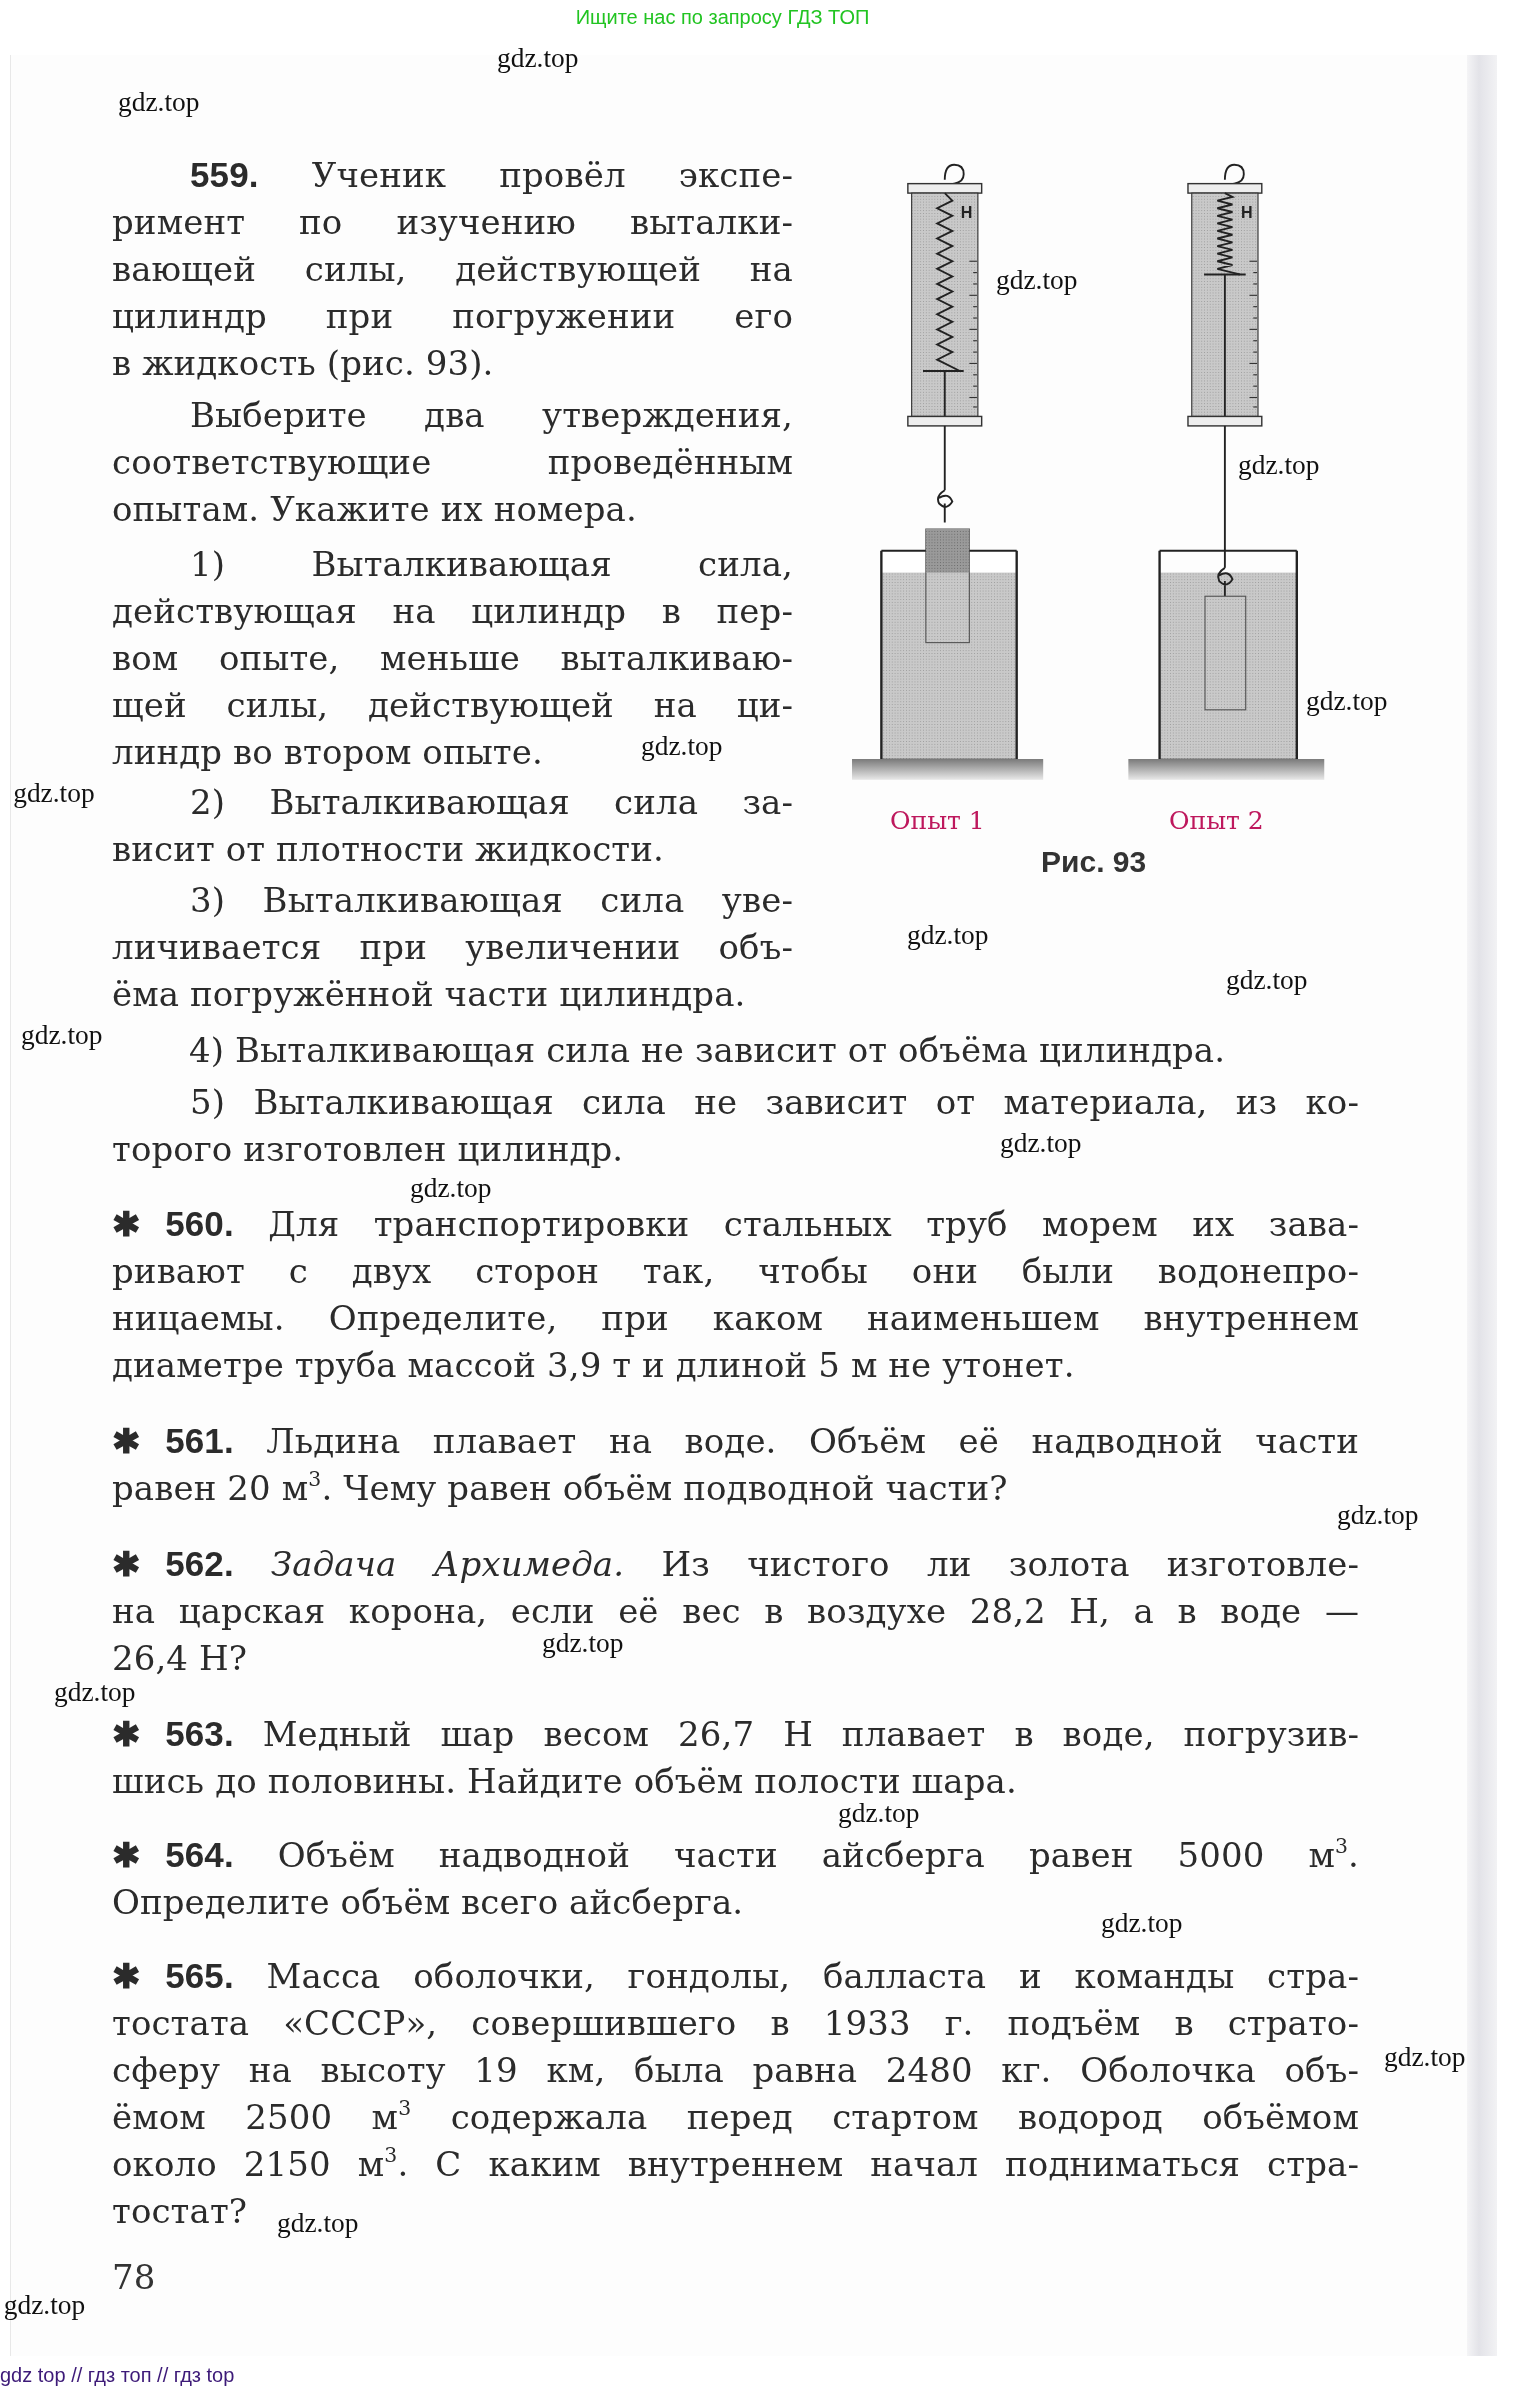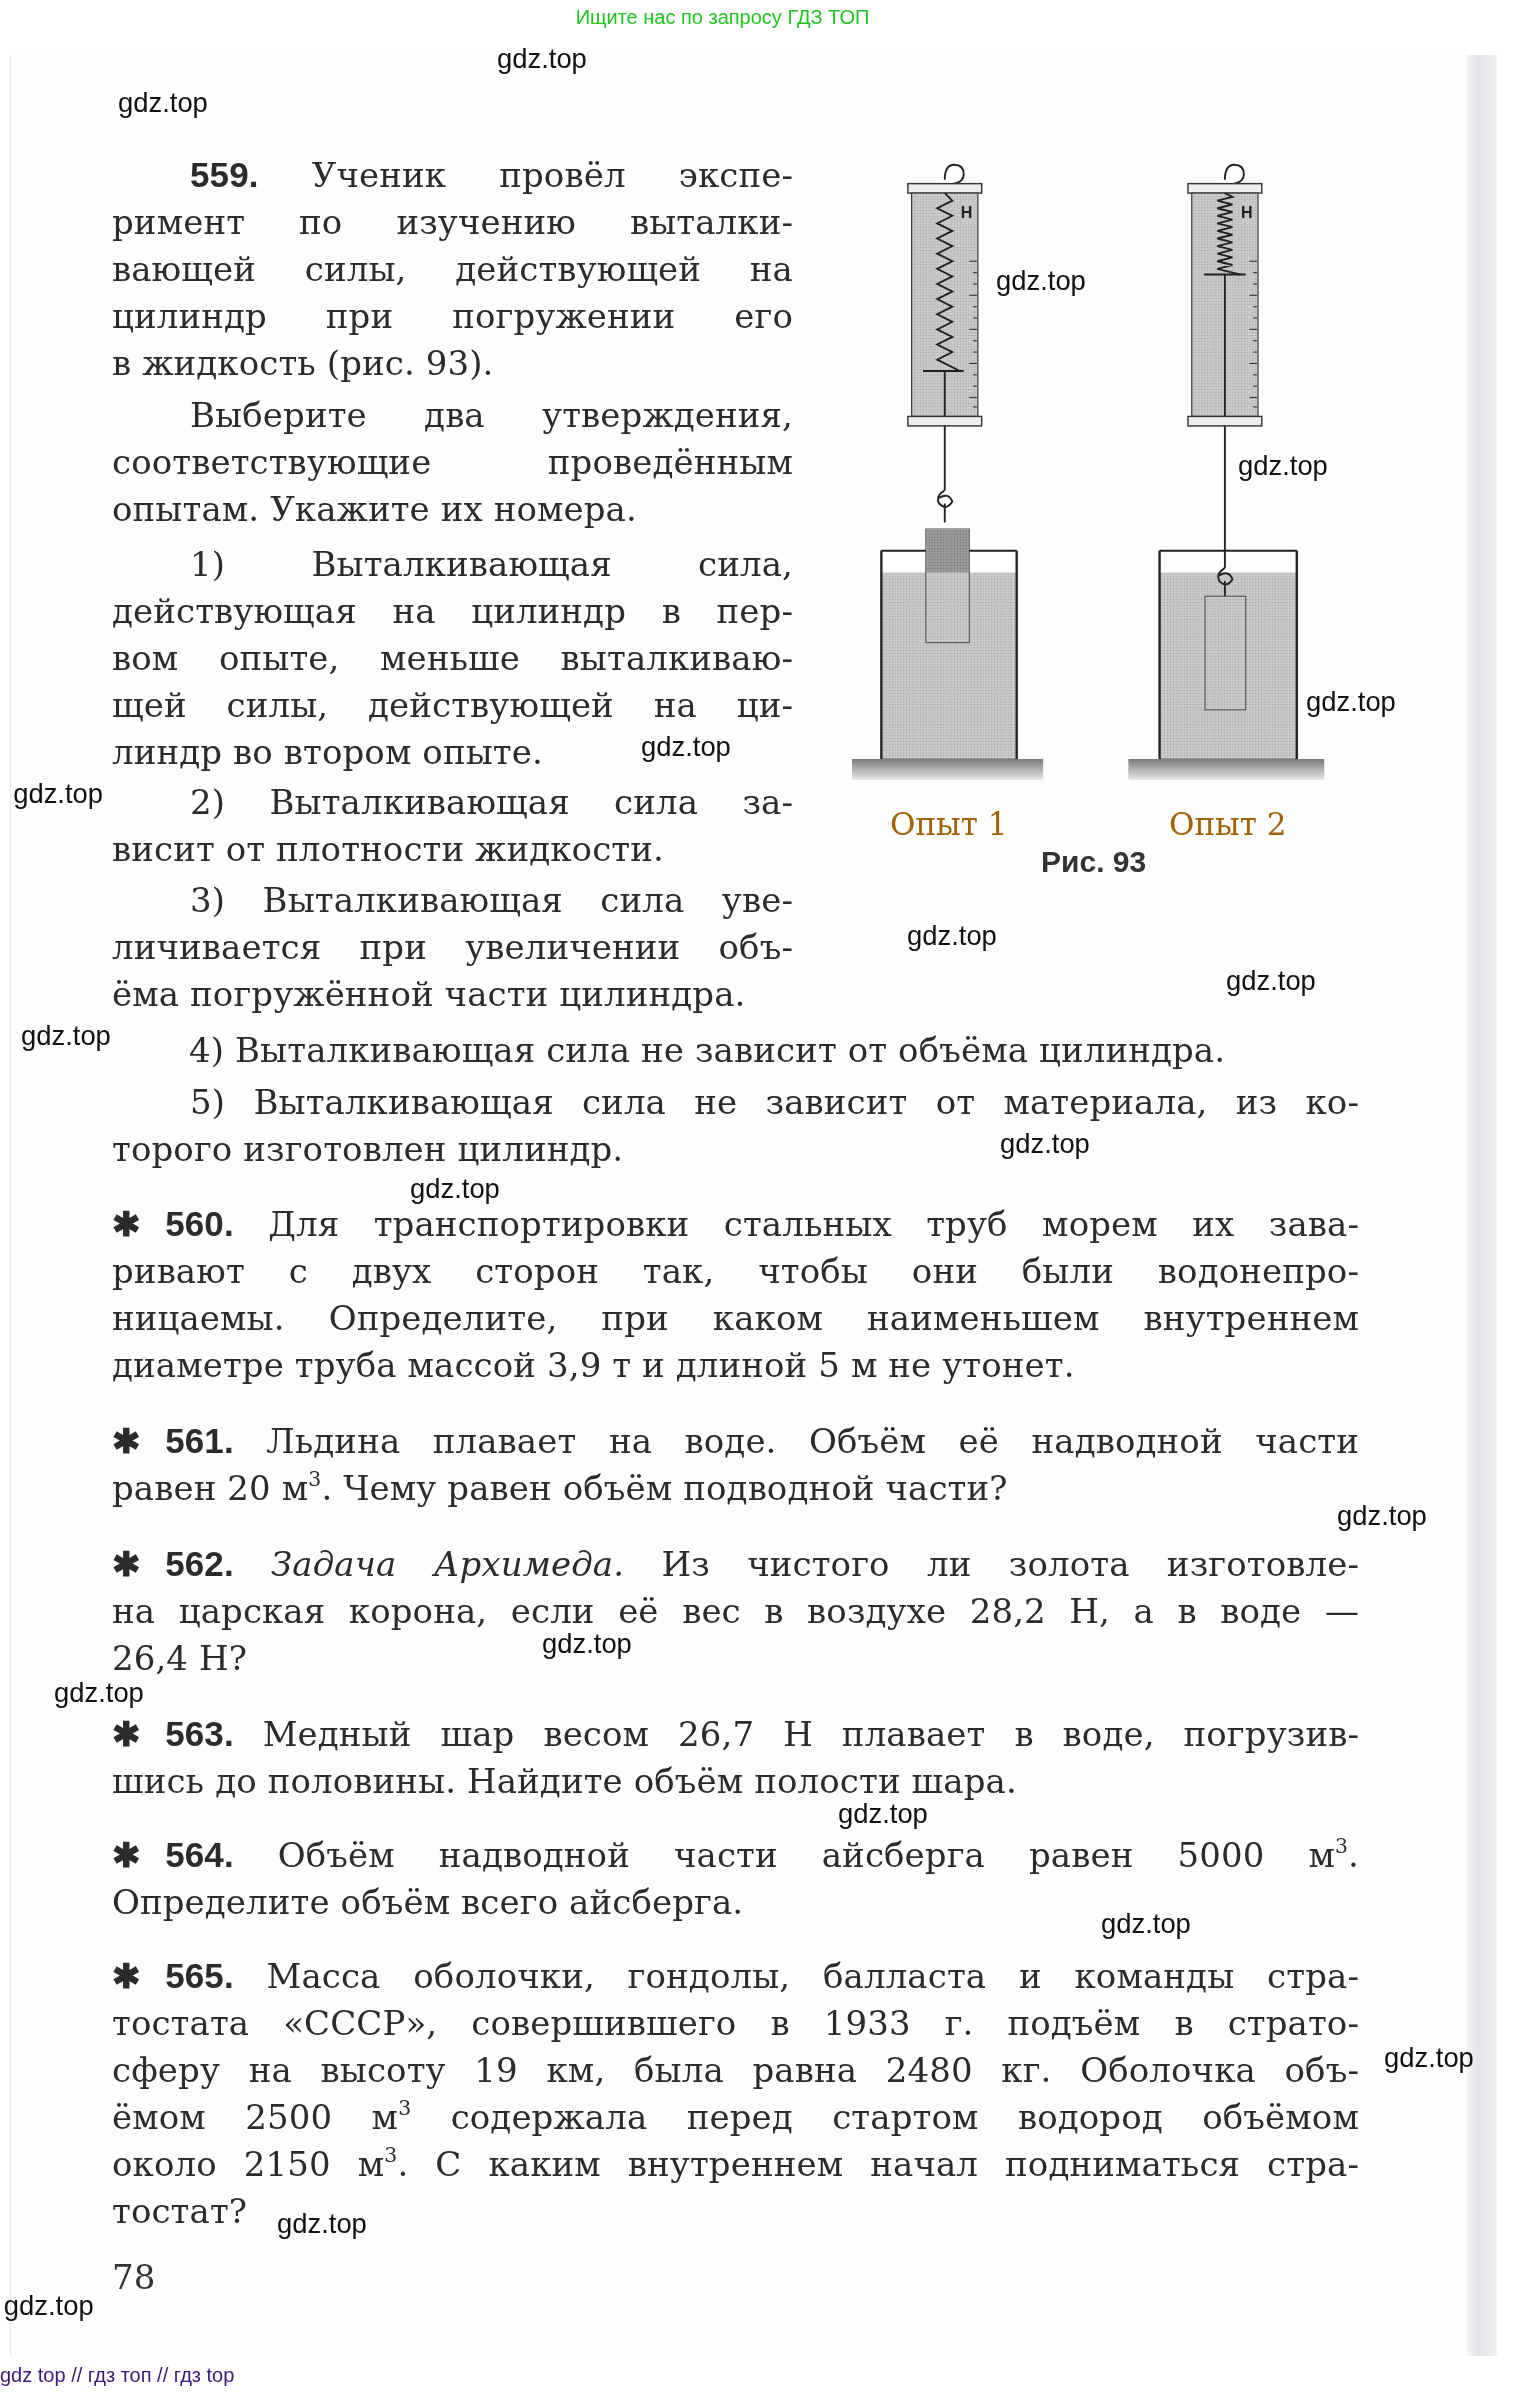--- a/index.html
+++ b/index.html
@@ -11,24 +11,24 @@
         border-left:0.9px solid #e8e8e8;}
   .page-shade{position:absolute;right:0;top:0;width:30px;height:100%;
         background:linear-gradient(to right,#f4f4f6,#e3e3e8 40%,#f2f2f4);}
   .footer-bar{position:absolute;left:0;top:2356px;width:1521px;height:45px;background:#fff;
         text-align:left;font-family:"Liberation Sans",sans-serif;font-size:20px;line-height:38px;color:#3d1a78;}
   .text{position:absolute;font-size:34px;line-height:47px;letter-spacing:0.1px;white-space:nowrap;}
   .num{font-family:"Liberation Sans",sans-serif;font-weight:bold;font-size:35px;}
   .star{font-family:"Liberation Sans",sans-serif;font-weight:bold;font-size:34px;margin-right:24.6px;}
   .it{font-style:italic;}
   .just{display:block;text-align:justify;text-align-last:justify;}
-  .wm{position:absolute;font-family:Liberation Sans, sans-serif;font-size:27.4px;color:#111;z-index:5;}
+  .wm{position:absolute;font-family:Liberation Serif, serif;font-size:27.4px;color:#111;z-index:5;}
   sup{font-size:0.6em;line-height:0;vertical-align:0.7em;}
   .figure{position:absolute;left:852px;top:142px;width:530px;height:776px;}
-  .cap{position:absolute;font-size:31px;color:#a16207;}
+  .cap{position:absolute;font-size:25px;color:#be185d;}
   .figlabel{position:absolute;font-family:"Liberation Sans",sans-serif;font-weight:bold;font-size:30px;color:#333;}
   .pageno{position:absolute;left:112px;top:2257px;font-size:34px;color:#333;}
 </style>
 </head>
 <body>
 
 <div class="banner">Ищите нас по запросу ГДЗ ТОП</div>
 
 <div class="page">
   <div class="page-shade"></div>

